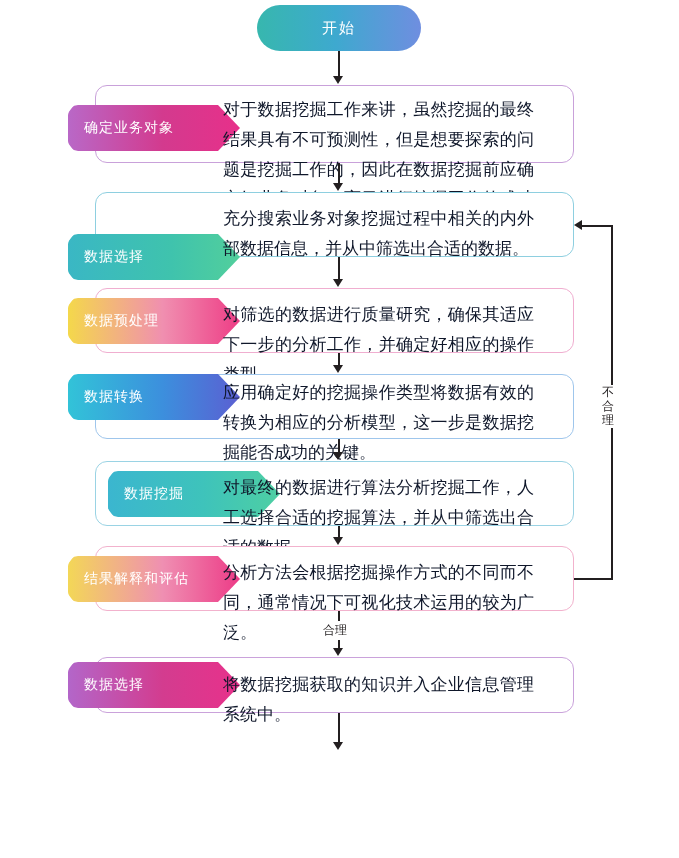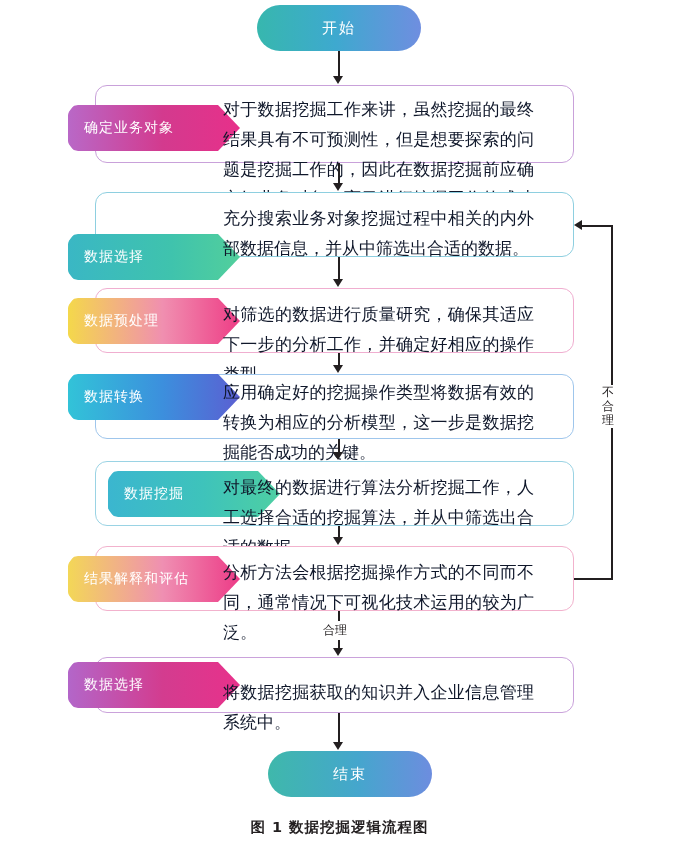--- a/index.html
+++ b/index.html
@@ -120,21 +120,21 @@
   #row-4 .desc { height: 65px; padding-top: 12px; }
   #row-4 .tag { top: 10px; background: linear-gradient(90deg, #3bb6cf 0%, #3ec3bb 55%, #4ecfa3 100%); margin-left: 40px; }
 
   #row-5 { top: 546px; }
   #row-5 .outline { height: 65px; border-color: #f2b2cd; }
   #row-5 .desc { height: 65px; padding-top: 12px; }
   #row-5 .tag { top: 10px; background: linear-gradient(90deg, #f3d757 0%, #ef8fb2 55%, #ed3b87 100%); }
 
   #row-6 { top: 657px; }
   #row-6 .outline { height: 56px; border-color: #caa2db; }
-  #row-6 .desc { height: 56px; padding-top: 22px; font-family: Liberation Mono, monospace; }
+  #row-6 .desc { height: 56px; padding-top: 13px; }
   #row-6 .tag { top: 5px; background: linear-gradient(90deg, #b366c9 0%, #d33c8f 55%, #e8318b 100%); }
 
   
   .vline {
     position: absolute;
     width: 1.6px;
     background: #231f20;
   }
   .hline {
     position: absolute;
@@ -272,19 +272,15 @@
     <div class="outline"></div>
     <div class="tag">
       <span>数据选择</span>
     </div>
     <div class="desc">将数据挖掘获取的知识并入企业信息管理系统中。</div>
   </div>
 
   <div class="vline" style="left:338px; top:713px; height:30px;"></div>
   <div class="arrowhead" style="left:333px; top:742px;"></div>
 
-  <div class="terminator term-end">
-    <span>结束</span>
-  </div>
-
-  <div class="caption">图 1   数据挖掘逻辑流程图</div>
+
 
 </div>
 
 </body></html>

